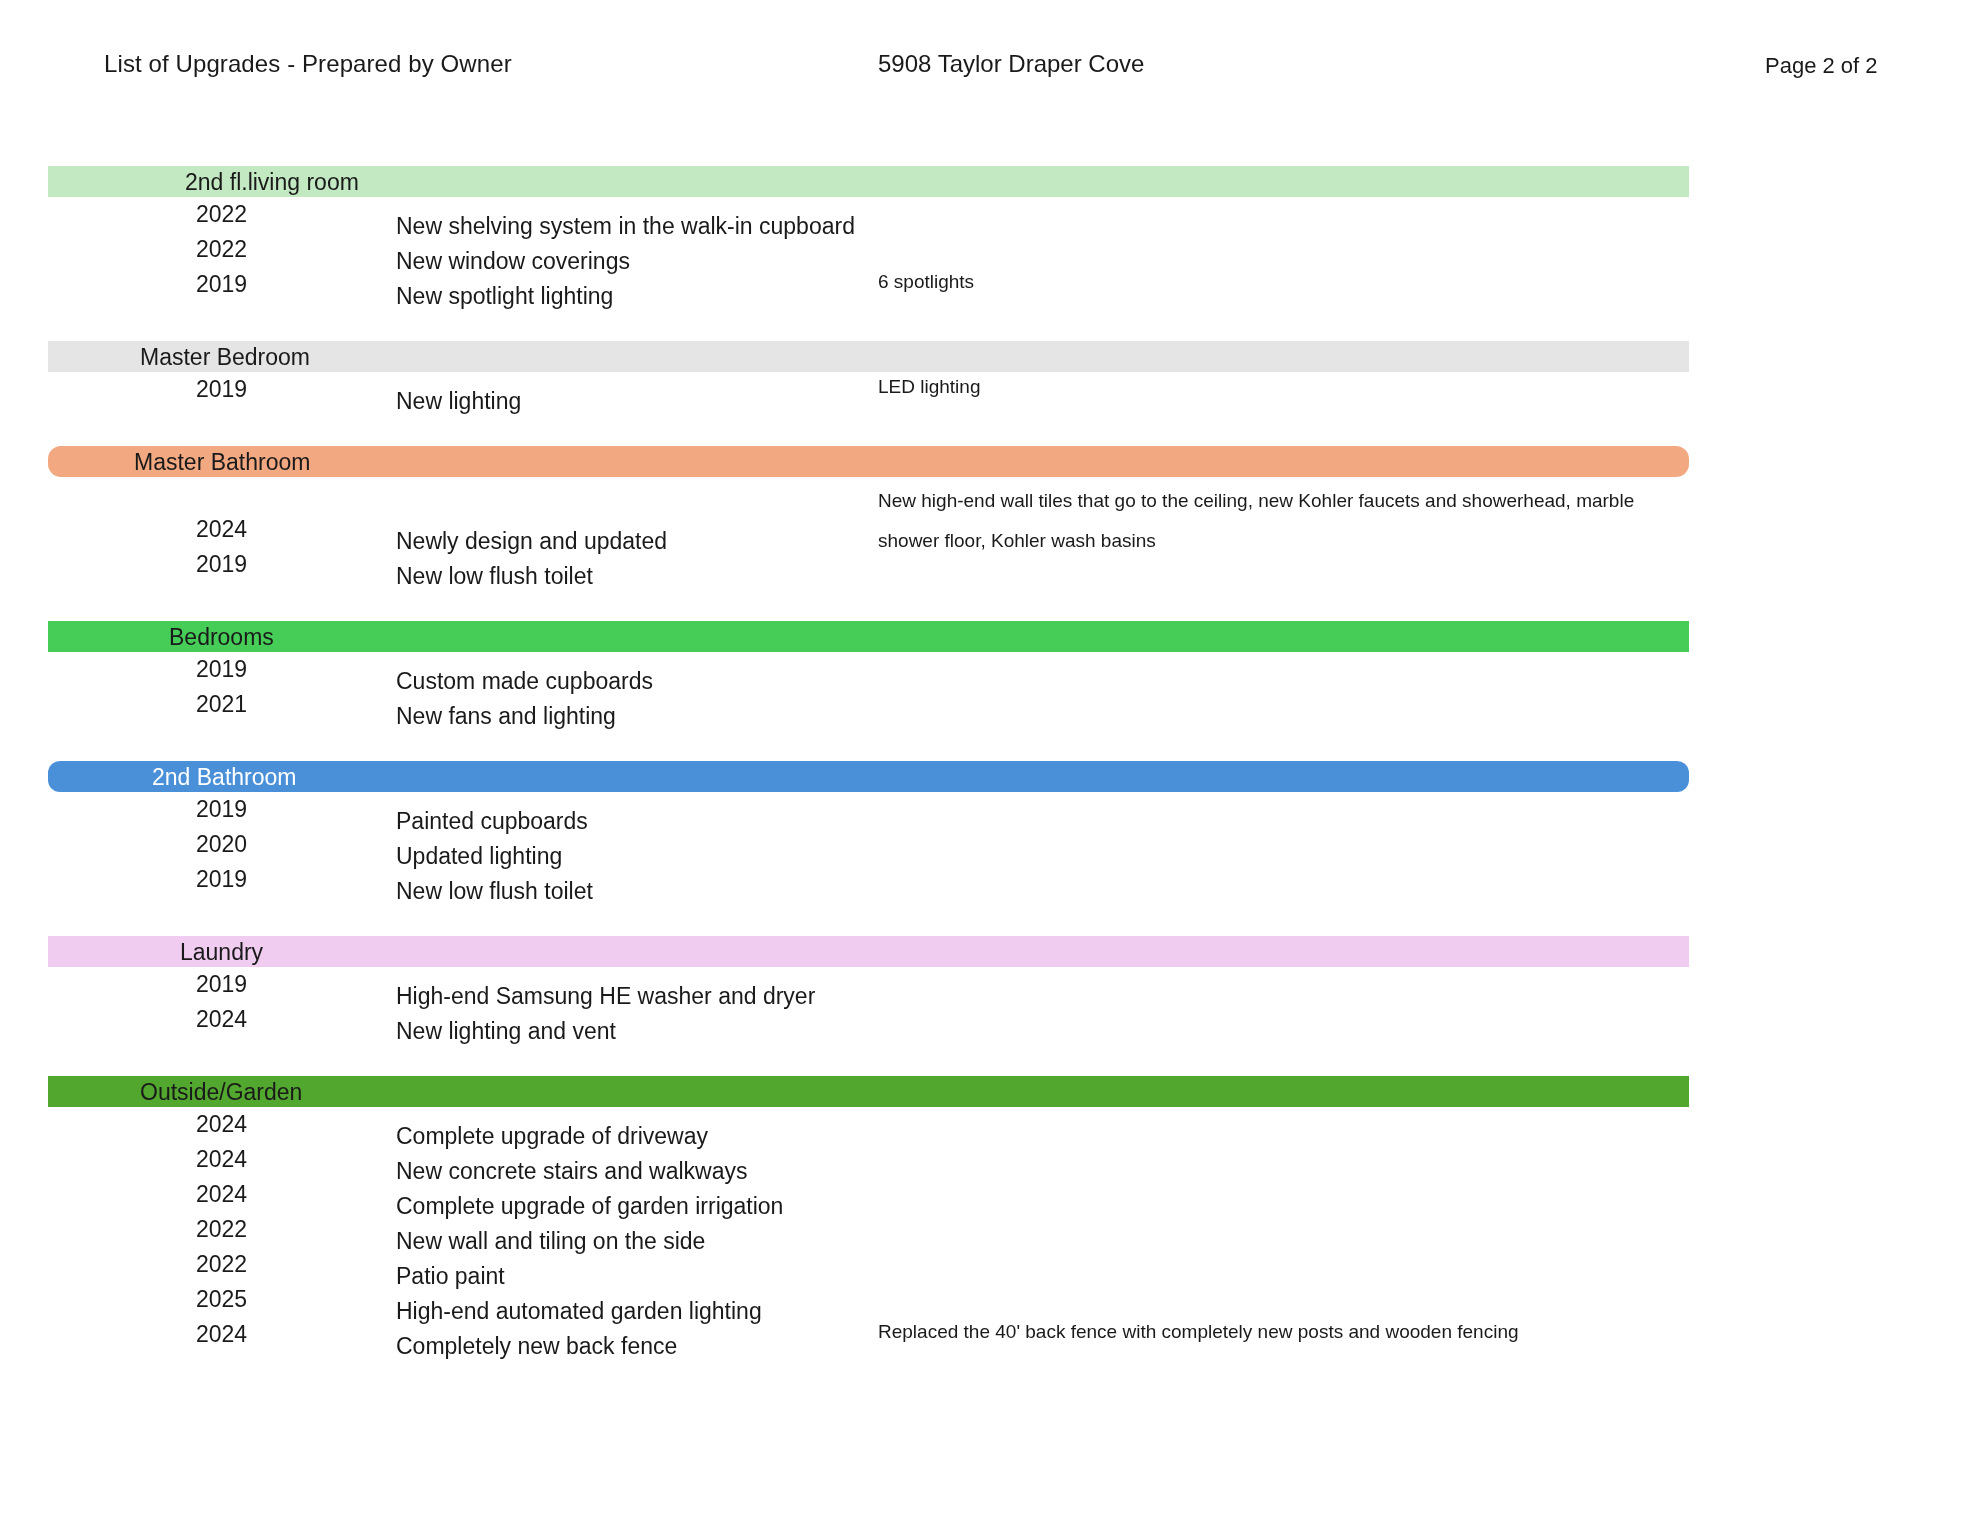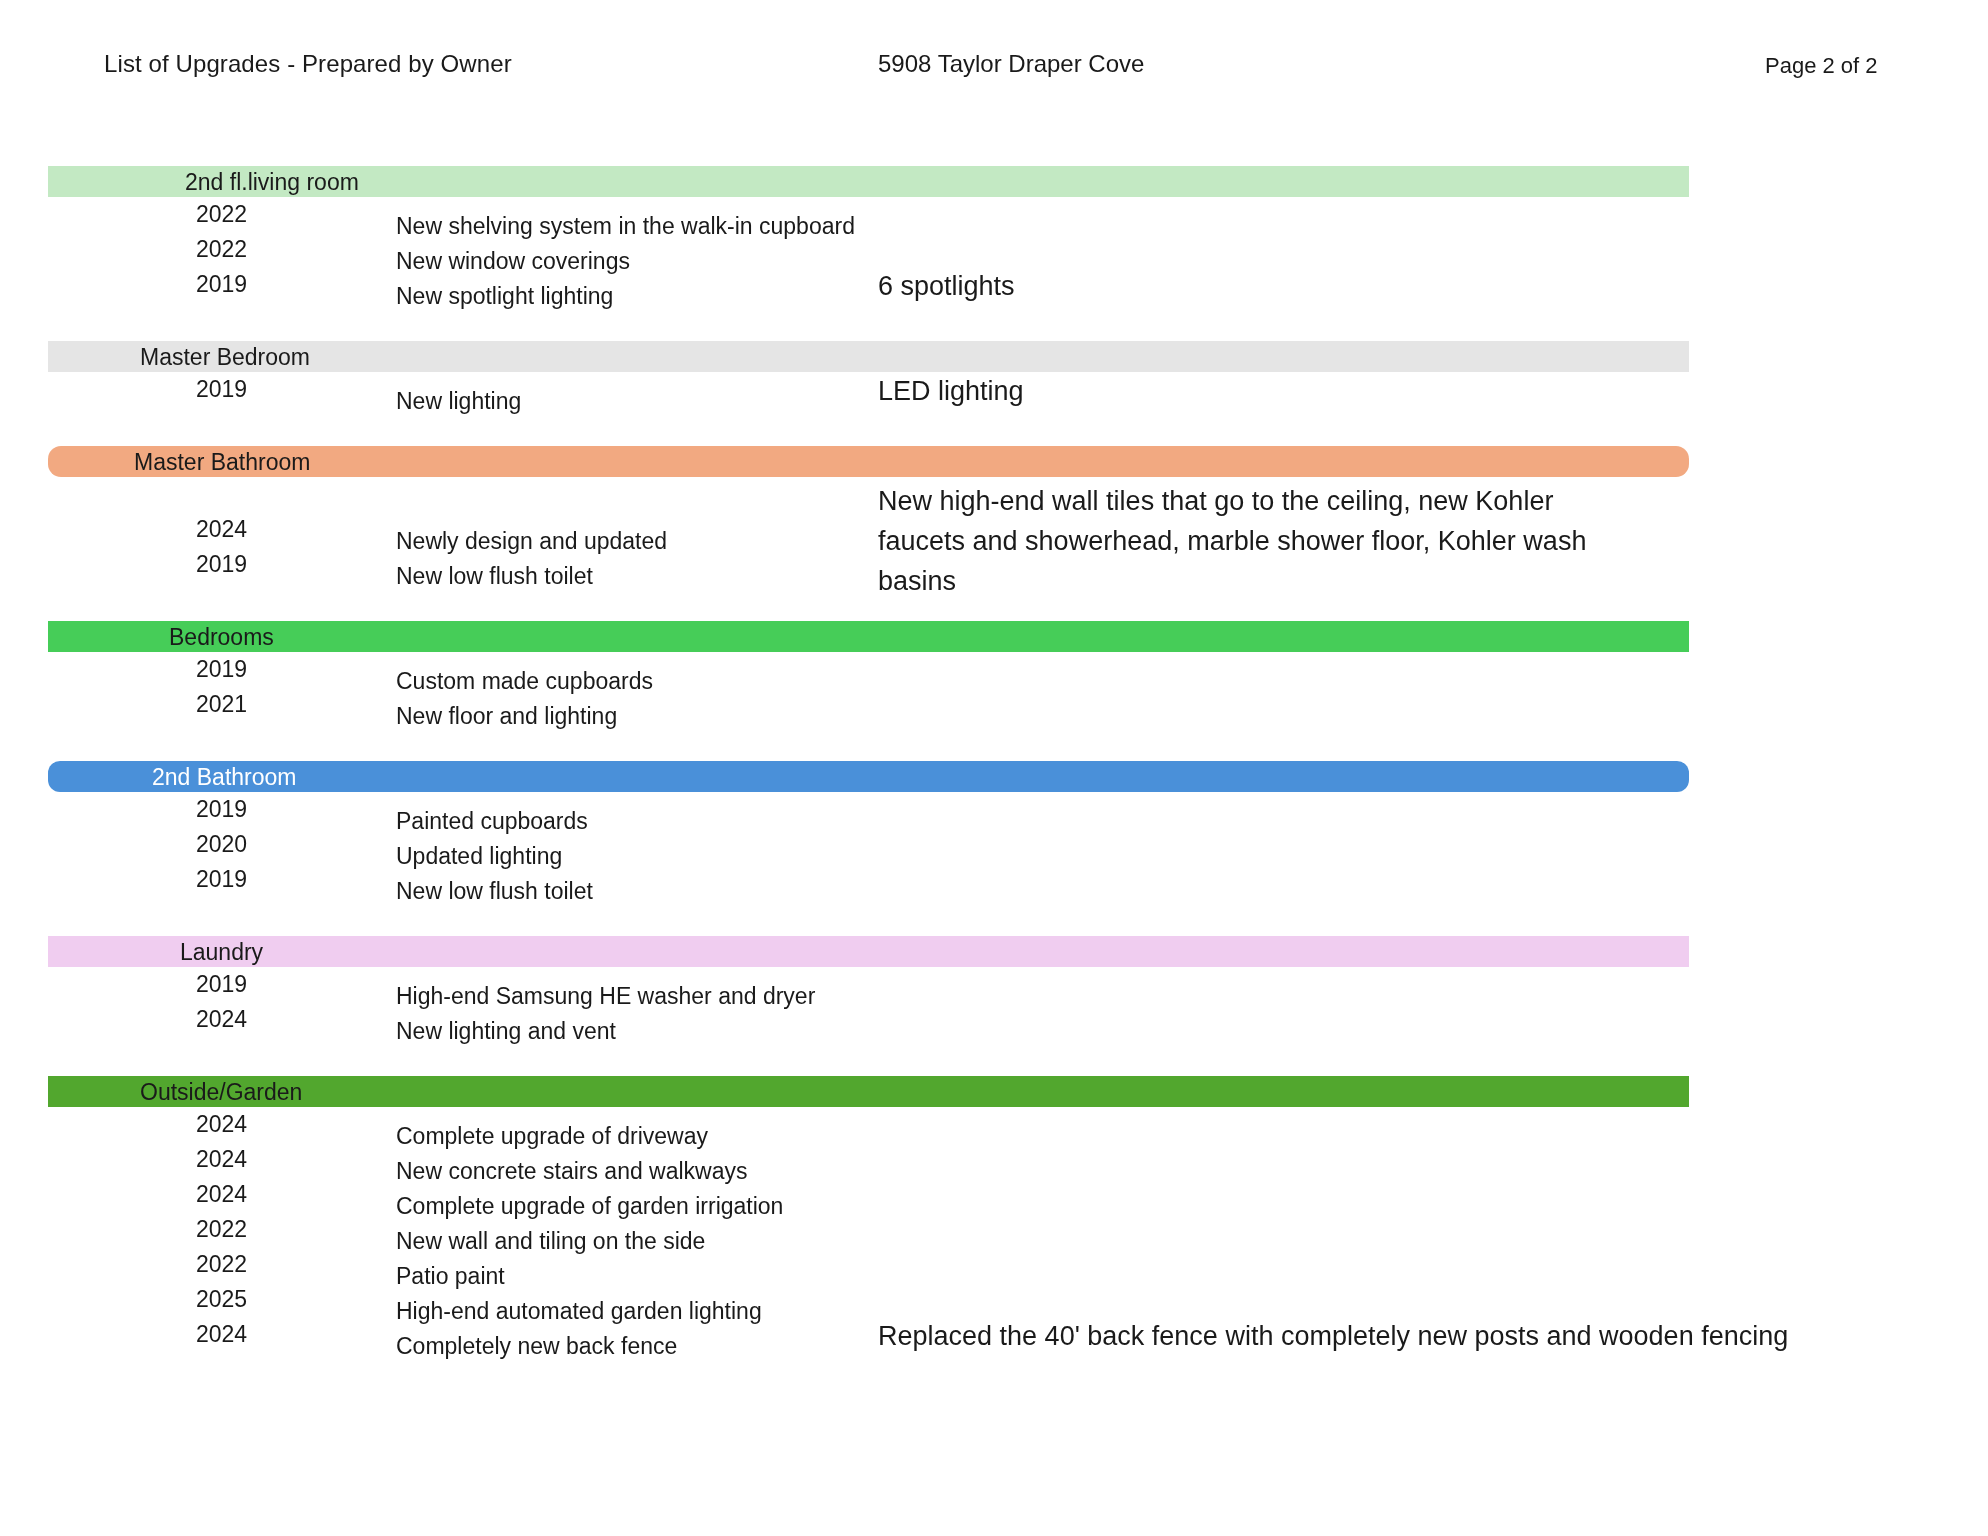--- a/index.html
+++ b/index.html
@@ -95,21 +95,21 @@
     left: 396px;
     top: 0;
     font-size: 23px;
     white-space: nowrap;
     margin-top: 12px;
   }
   .row-note {
     position: absolute;
     left: 878px;
     top: 0;
-    font-size: 27px;
+    font-size: 19px;
     white-space: nowrap;
   }
   
   .row.tall {
     height: 70px;
   }
   .row.tall .row-year,
   .row.tall .row-desc {
     top: 35px;
   }
@@ -189,21 +189,21 @@
       <div class="section-bar" style="background: rgb(70, 205, 88);">
         <div class="section-bar-label" style="left: 121px; color: rgb(26, 26, 26);">Bedrooms</div>
       </div>
       <div class="rows">
         <div class="row">
           <span class="row-year">2019</span>
           <span class="row-desc">Custom made cupboards</span>
         </div>
         <div class="row">
           <span class="row-year">2021</span>
-          <span class="row-desc">New floor and lighting</span>
+          <span class="row-desc">New fans and lighting</span>
         </div>
       </div>
     </div>
     <div class="gap"></div>
     <div class="section">
       <div class="section-bar" style="background: rgb(74, 144, 217); border-radius: 12px;">
         <div class="section-bar-label" style="left: 104px; color: rgb(255, 255, 255);">2nd Bathroom</div>
       </div>
       <div class="rows">
         <div class="row">

